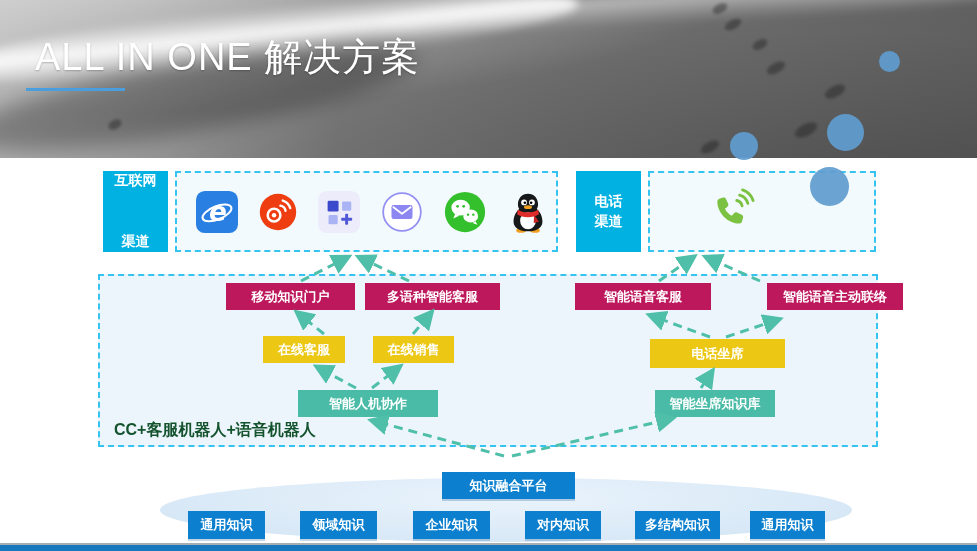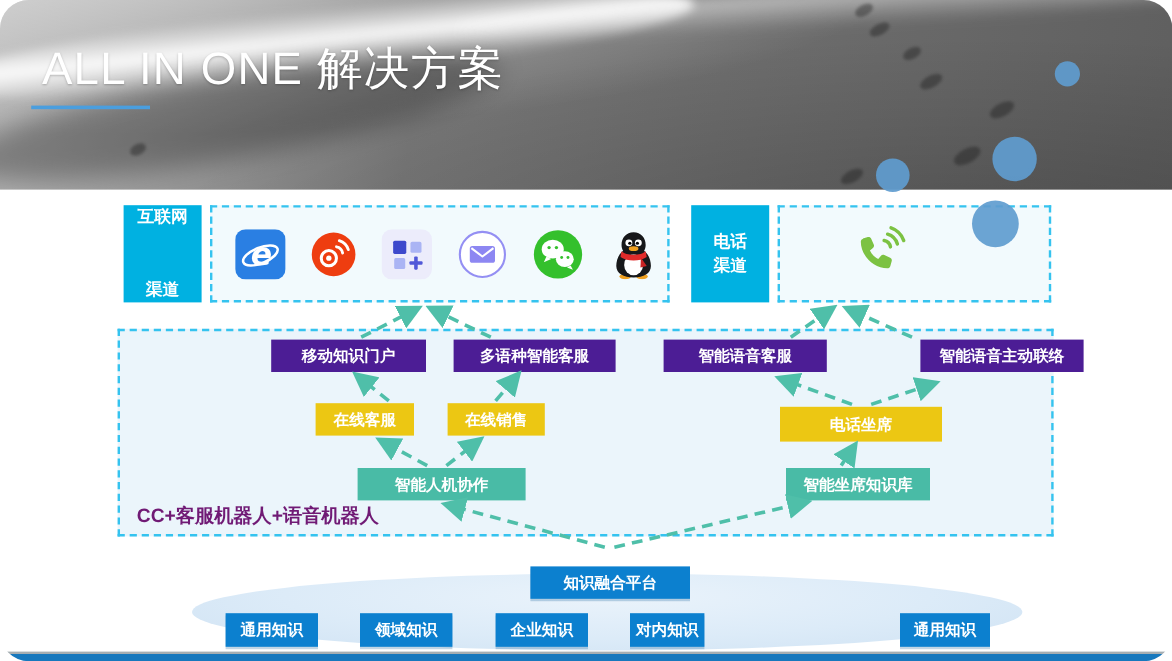--- a/index.html
+++ b/index.html
@@ -1,17 +1,17 @@
 <!DOCTYPE html>
 <html><head>
 <meta charset="utf-8">
 <style>
   html,body{margin:0;padding:0;background:#fff;}
   .slide{position:relative;width:977px;height:551px;overflow:hidden;background:#ffffff;
-         font-family:"Liberation Sans","DejaVu Sans",sans-serif;border-radius:24px;}
+         font-family:"Liberation Sans","DejaVu Sans",sans-serif;}
 
   
   .hero{position:absolute;left:0;top:0;width:977px;height:158px;overflow:hidden;
         background:
           radial-gradient(ellipse at 10% -30%, rgba(255,255,255,.55), rgba(255,255,255,0) 55%),
           radial-gradient(ellipse at 85% 130%, rgba(0,0,0,.22), rgba(0,0,0,0) 60%),
           linear-gradient(100deg,#b2b2b2 0%,#9e9e9e 12%,#8a8a8a 24%,#777 36%,#6e6e6e 58%,#676767 80%,#5f5f5f 100%);}
   .foam{position:absolute;left:-60px;top:8px;width:640px;height:58px;border-radius:50%;
         background:linear-gradient(180deg,rgba(255,255,255,0) 0%,rgba(255,255,255,.95) 45%,rgba(255,255,255,.15) 85%,rgba(255,255,255,0) 100%);
         filter:blur(4px);transform:rotate(-6deg);}
@@ -33,26 +33,26 @@
   .chan-label{position:absolute;top:171px;width:65px;height:81px;background:#00b1e1;color:#fff;
         display:flex;flex-direction:column;align-items:center;justify-content:center;
         font-size:14px;font-weight:bold;line-height:1.4;}
   .dash-box{position:absolute;box-sizing:border-box;border:2px dashed #35c3ef;background:#f2fafd;}
   .chan-box{top:171px;height:81px;display:flex;align-items:center;}
   .icon-row{display:flex;align-items:center;gap:21px;padding-left:19px;}
   .icon{width:42px;height:42px;flex:0 0 auto;}
 
   
   .mid-box{left:98px;top:274px;width:780px;height:173px;background:#ebf5fb;}
-  .cc-caption{position:absolute;left:114px;top:420px;font-size:16px;font-weight:bold;color:#701a75;}
+  .cc-caption{position:absolute;left:114px;top:420px;font-size:16px;font-weight:bold;color:#14532d;}
 
   
   .node{position:absolute;box-sizing:border-box;height:27px;display:flex;align-items:center;justify-content:center;
         color:#fff;font-size:13px;font-weight:bold;white-space:nowrap;}
-  .teal-l{background:#4c1d95;}
+  .teal-l{background:#be185d;}
   .teal-d{background:#49bba6;}
   .yellow{background:#ecc713;}
   .blue{background:#0c80cf;box-shadow:0 2px 0 rgba(10,90,150,.25);margin-top:14px;}
 
   .ellipse{position:absolute;left:160px;top:478px;width:692px;height:64px;border-radius:50%;
         background:radial-gradient(ellipse at 50% 30%, #eaf3fb 0%, #dcebf8 55%, #cfe2f3 100%);}
 
   
   .footer-gray{position:absolute;left:0;top:543px;width:977px;height:2px;background:#a6aeb2;}
   .footer-blue{position:absolute;left:0;top:545px;width:977px;height:6px;background:#1778bd;}
@@ -159,38 +159,39 @@
       <path d="M32 14 a7 7 0 0 1 5.5 5.5" stroke="#7cc242" stroke-width="3" fill="none" stroke-linecap="round"></path>
       <path d="M35 8.5 a12.5 12.5 0 0 1 8.5 8.5" stroke="#7cc242" stroke-width="3" fill="none" stroke-linecap="round"></path>
       <path d="M38 3 a18 18 0 0 1 11 11" stroke="#7cc242" stroke-width="3" fill="none" stroke-linecap="round"></path>
     </svg>
   </div>
 
   <div class="dash-box mid-box"></div>
   <div class="cc-caption">CC+客服机器人+语音机器人</div>
 
   <div class="node teal-l" style="left:226px;top:283px;width:129px;">移动知识门户</div>
-  <div class="node teal-l" style="left:378px;top:283px;width:135px;">多语种智能客服</div>
-  <div class="node teal-l" style="left:553px;top:283px;width:136px;">智能语音客服</div>
+  <div class="node teal-l" style="left:365px;top:283px;width:135px;">多语种智能客服</div>
+  <div class="node teal-l" style="left:575px;top:283px;width:136px;">智能语音客服</div>
   <div class="node teal-l" style="left:727px;top:283px;width:136px;margin-left:40px;">智能语音主动联络</div>
 
   <div class="node yellow" style="left:263px;top:336px;width:82px;">在线客服</div>
   <div class="node yellow" style="left:373px;top:336px;width:81px;">在线销售</div>
   <div class="node yellow" style="left:650px;top:339px;width:135px;height:29px;">电话坐席</div>
 
   <div class="node teal-d" style="left:298px;top:390px;width:140px;text-align:right;">智能人机协作</div>
   <div class="node teal-d" style="left:635px;top:390px;width:120px;margin-left:20px;">智能坐席知识库</div>
 
   <div class="ellipse"></div>
   <div class="node blue" style="left:442px;top:458px;width:133px;z-index:4;">知识融合平台</div>
 
   <div class="node blue" style="left:188px;top:497px;width:77px;height:28px;">通用知识</div>
   <div class="node blue" style="left:300px;top:497px;width:77px;height:28px;">领域知识</div>
   <div class="node blue" style="left:413px;top:497px;width:77px;height:28px;">企业知识</div>
-  <div class="node blue" style="left:525px;top:497px;width:62px;height:28px;">对内知识</div>
+  <div class="node blue" style="left:525px;top:497px;width:76px;height:28px;">对内知识</div>
+  <div class="node blue" style="left:635px;top:497px;width:85px;height:28px;">多结构知识</div>
   <div class="node blue" style="left:750px;top:497px;width:75px;height:28px;">通用知识</div>
 
   <svg class="arrows">
     <defs>
       <marker id="arw" markerWidth="7" markerHeight="7" refX="4.6" refY="3.5" orient="auto">
         <path d="M0,0 L7,3.5 L0,7 z" fill="#4fbfa9"></path>
       </marker>
     </defs>
     <g stroke="#4fbfa9" stroke-width="3" stroke-dasharray="9 6" fill="none">
       <line x1="324" y1="334" x2="299" y2="314" marker-end="url(#arw)"></line>

